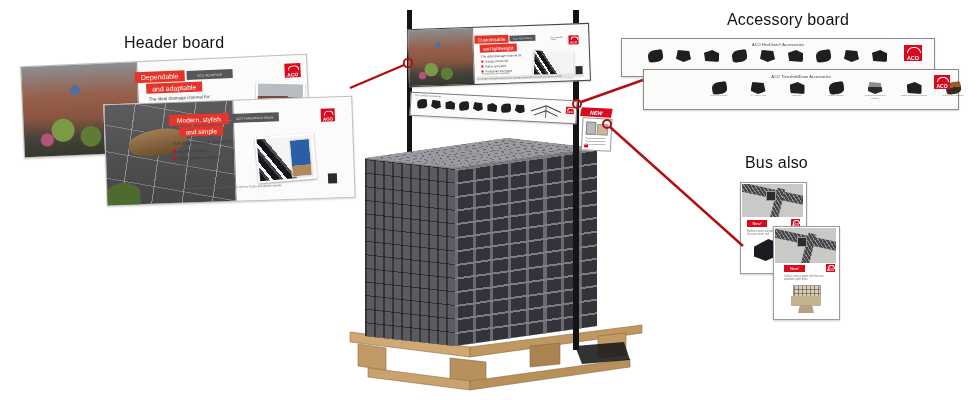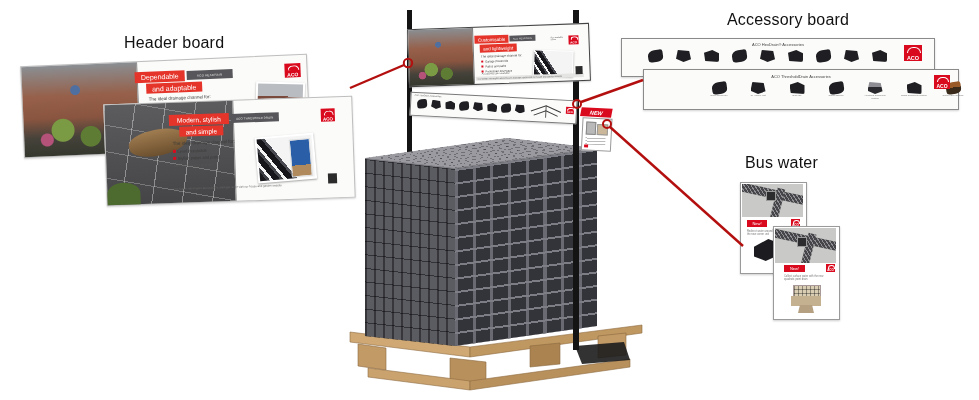--- a/index.html
+++ b/index.html
@@ -71,21 +71,21 @@
   .cube-face{position:absolute;left:0;top:0;transform-origin:0 0;z-index:30;}
   #callout-svg{position:absolute;left:0;top:0;z-index:60;pointer-events:none;}
 </style>
 </head>
 <body>
 
 <div id="canvas">
 
   <div class="abs callout-label" style="left:124px;top:34px;">Header board</div>
   <div class="abs callout-label" style="left:727px;top:11px;">Accessory board</div>
-  <div class="abs callout-label" style="left:745px;top:154px;">Bus water</div>
+  <div class="abs callout-label" style="left:745px;top:154px;">Bus also</div>
 
   <div class="post" style="left:407px;top:10px;width:5px;height:152px;z-index:22;"></div>
 
   <div class="board" style="left:22px;top:60px;width:285px;height:90px;transform:rotate(-2.5deg);z-index:14;">
     <div class="abs photo-garden" style="left:0;top:0;width:115px;height:100%;border-right:1px solid #888;"></div>
     <div class="titlebar" style="left:113px;top:10px;width:50px;height:11px;font-size:7px;">Dependable</div>
     <div class="badge" style="left:165px;top:11px;width:46px;height:9px;font-size:3px;">ACO HEXDRAIN</div>
     <div class="titlebar" style="left:124px;top:22px;width:56px;height:10px;font-size:7px;">and adaptable</div>
     <div class="intro" style="left:126px;top:35px;font-size:4.5px;">The ideal drainage channel for:</div>
     <div class="photocard" style="left:233px;top:26px;width:45px;height:28px;transform:rotate(4deg);">

